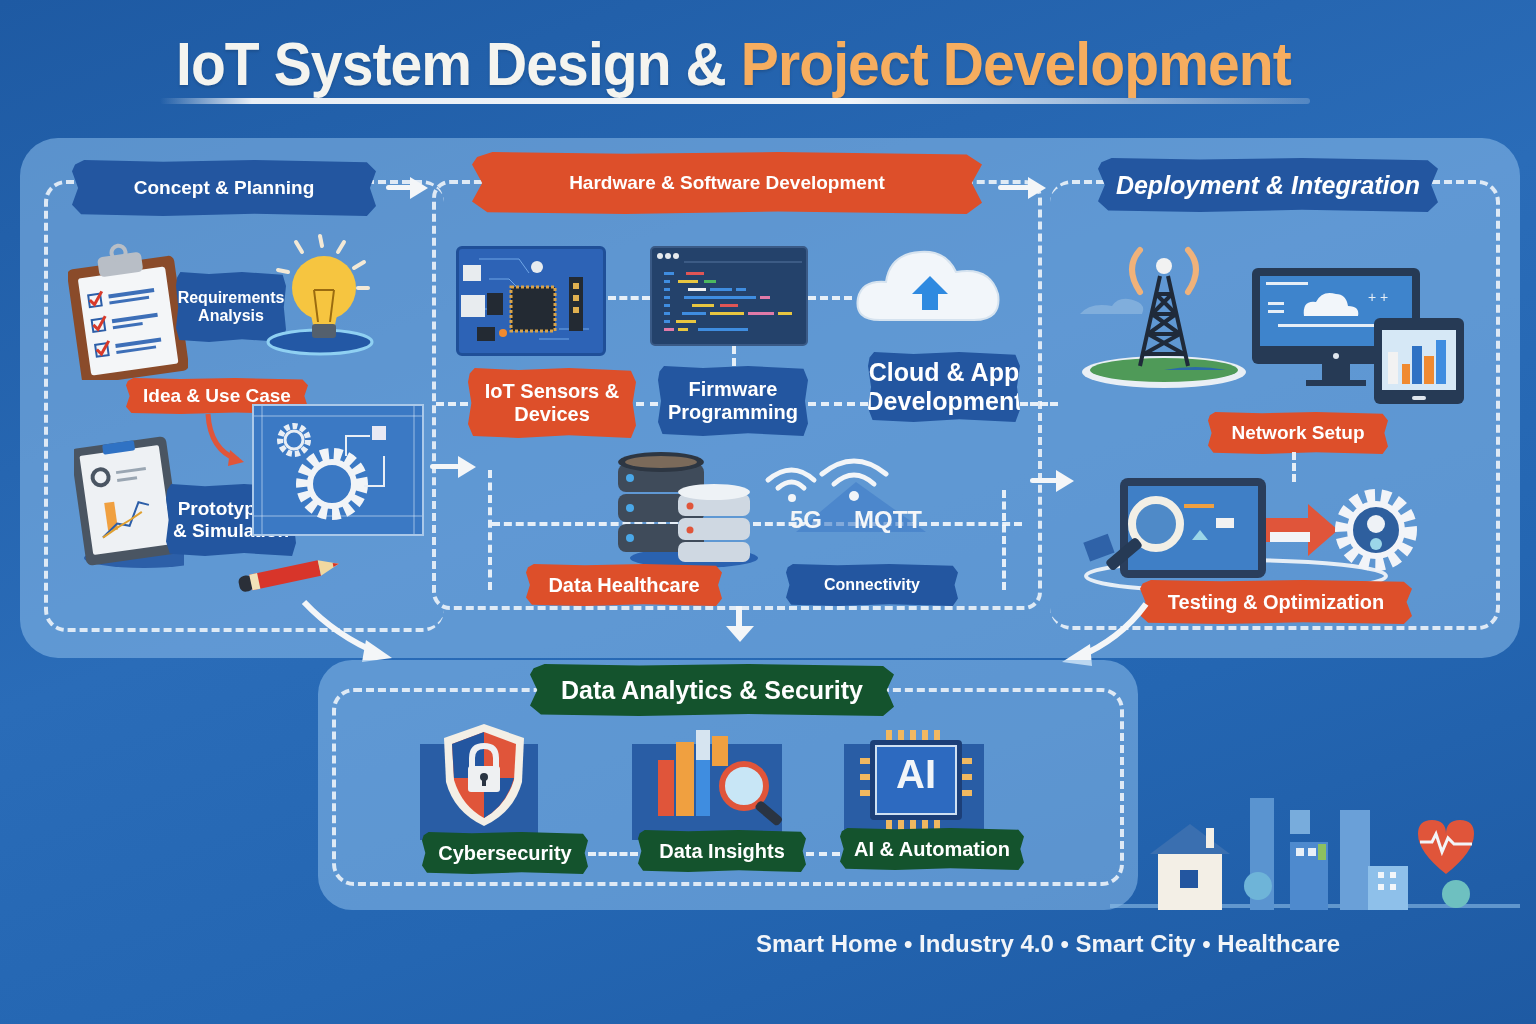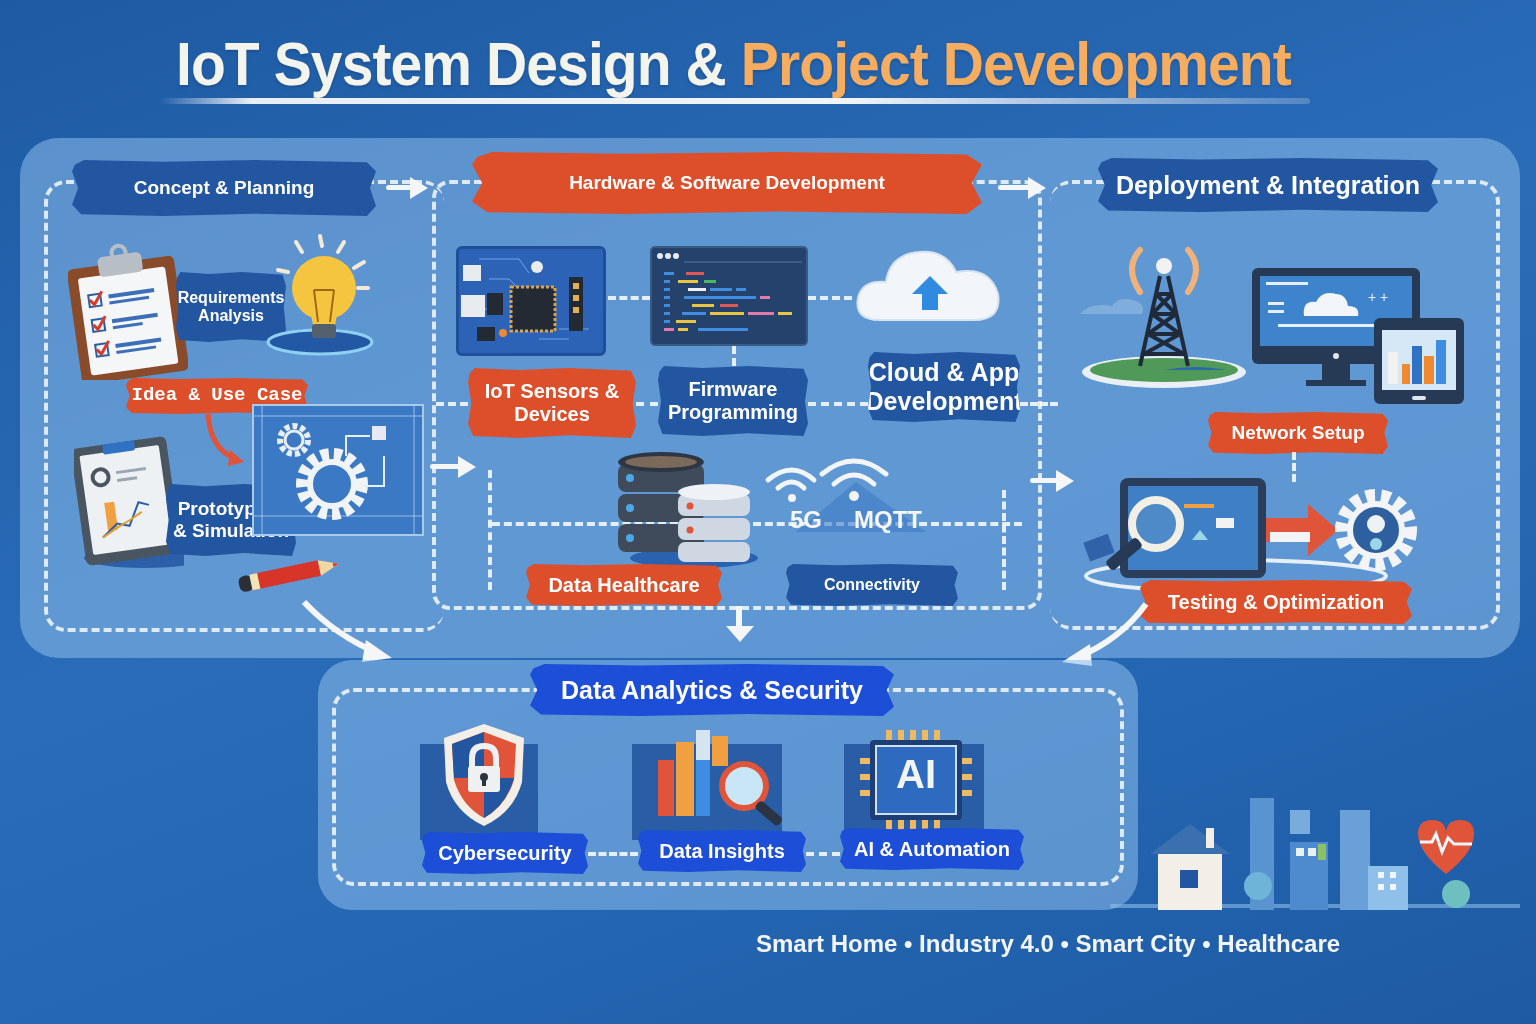--- a/index.html
+++ b/index.html
@@ -40,21 +40,21 @@
 
   
   .brush {
     display: flex; align-items: center; justify-content: center; text-align: center;
     font-weight: bold; color: #fff; line-height: 1.15;
     border-radius: 4px;
     clip-path: polygon(1% 8%, 4% 0, 30% 3%, 60% 0, 97% 4%, 100% 20%, 98% 50%, 100% 82%, 97% 100%, 60% 96%, 30% 100%, 3% 97%, 0 80%, 2% 50%, 0 20%);
   }
   .brush.blue { background: #2356a0; }
   .brush.orange { background: #dd4f2a; }
-  .brush.dblue { background: #1d4ed8; }
+  .brush.dblue { background: #14532d; }
 
   .stage-hdr { font-size: 19px; }
 
   
   .arrow-right {
     width: 0; height: 0; border-top: 11px solid transparent; border-bottom: 11px solid transparent;
     border-left: 18px solid #f4f6f8;
   }
   .shaft { background: #f4f6f8; height: 5px; border-radius: 3px; }
 
@@ -117,21 +117,21 @@
       <line x1="34" y1="12" x2="40" y2="22"></line>
         <line x1="16" y1="40" x2="26" y2="42"></line>
     </g>
     <circle cx="62" cy="58" r="32" fill="#f6c540"></circle>
     <path d="M48 80 L76 80 L72 100 L52 100Z" fill="#f6c540"></path>
     <path d="M52 60 L56 92 M72 60 L68 92 M52 60 L72 60" stroke="#9a6b10" stroke-width="2" fill="none"></path>
     <rect x="50" y="94" width="24" height="14" rx="3" fill="#54606d"></rect>
   </svg>
 </div>
 
-<div class="abs brush orange" style="left:126px;top:378px;width:182px;height:36px;font-size:19px;font-family:Liberation Mono, monospace;">Idea &amp; Use Case</div>
+<div class="abs brush orange" style="left:126px;top:378px;width:182px;height:36px;font-size:19px;">Idea &amp; Use Case</div>
 
 <div class="abs" style="left:200px;top:410px;width:50px;height:58px;">
   <svg width="50" height="58">
       <path d="M8 4 Q10 40 38 50" stroke="#e0553a" stroke-width="5" fill="none"></path>
       <path d="M30 40 L44 52 L28 56Z" fill="#e0553a"></path>
     </svg>
 </div>
 
 <div class="abs" style="left:74px;top:430px;width:110px;height:140px;">
   <svg width="110" height="140" viewBox="0 0 110 140">
@@ -304,21 +304,21 @@
 
 <div class="abs brush orange" style="left:526px;top:564px;width:196px;height:42px;font-size:20px;">Data Healthcare</div>
 <div class="abs brush blue" style="left:786px;top:564px;width:172px;height:42px;font-size:16px;">Connectivity</div>
 
 <div class="abs" style="left:736px;top:606px;width:6px;height:24px;background:#f4f6f8;"></div>
 <div class="abs" style="left:726px;top:626px;width:0;height:0;border-left:14px solid transparent;border-right:14px solid transparent;border-top:16px solid #f4f6f8;"></div>
 
 <div class="abs shaft" style="left:1030px;top:478px;width:30px;"></div>
 <div class="abs arrow-right" style="left:1056px;top:470px;"></div>
 
-<div class="abs brush blue" style="left:1098px;top:158px;width:340px;height:54px;font-size:25px;">Deployment &amp; Integration</div>
+<div class="abs brush blue" style="left:1098px;top:158px;width:340px;height:54px;font-size:25px;font-style:italic;">Deployment &amp; Integration</div>
 
 <div class="abs" style="left:1076px;top:236px;width:170px;height:160px;">
   <svg width="170" height="160" viewBox="0 0 170 160">
     <path d="M4 78 Q14 66 36 70 Q44 58 62 66 Q70 70 66 78Z" fill="#8fb8e0" opacity=".7"></path>
     <ellipse cx="88" cy="136" rx="82" ry="16" fill="#e9eff5"></ellipse>
     <ellipse cx="88" cy="134" rx="74" ry="12" fill="#4f9a58"></ellipse>
     <path d="M88 134 Q120 128 150 134" fill="#2a6aa8"></path>
     <g stroke="#f0b27a" stroke-width="6" fill="none" stroke-linecap="round">
       <path d="M64 14 Q48 32 64 56"></path>
         <path d="M112 14 Q128 32 112 56"></path>

